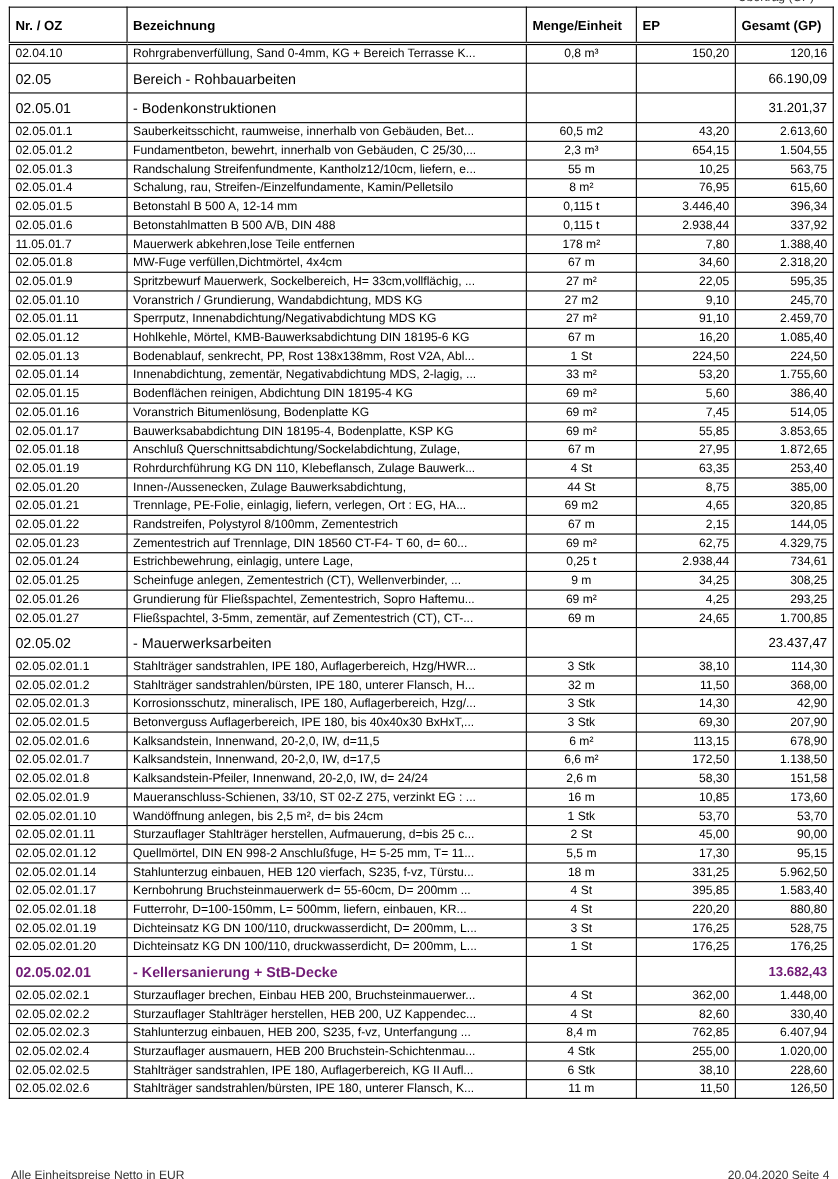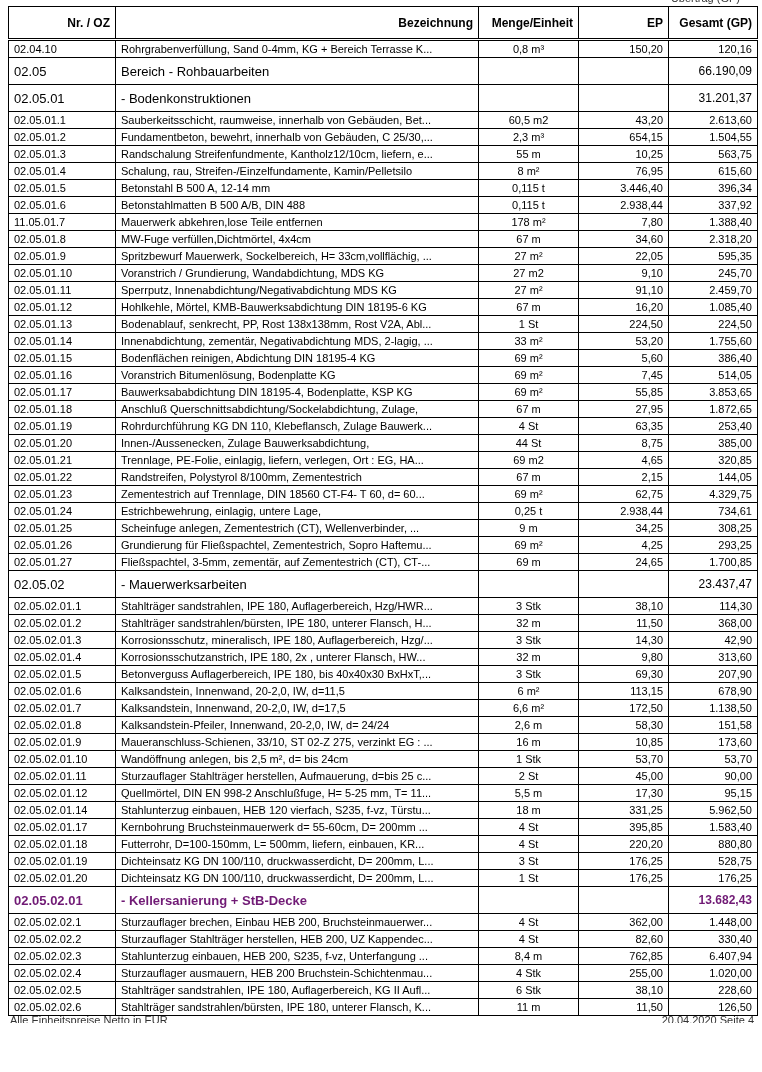--- a/index.html
+++ b/index.html
@@ -46,21 +46,21 @@
     border: 1px solid #000;
     padding: 0 5px;
     overflow: hidden;
     white-space: nowrap;
     font-size: 11px;
   }
   table.boq thead th {
     height: 31px;
     font-size: 12px;
     font-weight: bold;
-    text-align: right;
+    text-align: left;
     vertical-align: middle;
     border-bottom: 3px double #000;
   }
   tr.item td { height: 16px; vertical-align: middle; }
   tr.section td, tr.section-gray td {
     height: 26px;
     vertical-align: middle;
     font-size: 13px;
   }
   tr.section-gray td {
@@ -69,21 +69,21 @@
   }
   td.c-oz  { text-align: left; }
   td.c-desc{ text-align: left; margin-left: 46px; }
   td.c-qty { text-align: center; }
   td.c-ep  { text-align: right; }
   td.c-gp  { text-align: right; }
   tr.section td.c-gp, tr.section-gray td.c-gp { font-size: 12px; }
   
   .footer {
     position: absolute;
-    top: 1014px;
+    top: 1063px;
     left: 8px;
     right: 8px;
     height: 9px;
     overflow: hidden;
     font-size: 11px;
     color: #333;
   }
   .footer .f-left  { position: absolute; left: 2px;  top: 0; }
   .footer .f-right { position: absolute; right: 0px; top: 0; }
 </style>
@@ -346,27 +346,20 @@
           <td class="c-gp">368,00</td>
         </tr>
         <tr class="item">
           <td class="c-oz">02.05.02.01.3</td>
           <td class="c-desc">Korrosionsschutz, mineralisch, IPE 180, Auflagerbereich, Hzg/...</td>
           <td class="c-qty">3 Stk</td>
           <td class="c-ep">14,30</td>
           <td class="c-gp">42,90</td>
         </tr>
         <tr class="item">
-          <td class="c-oz">02.05.02.01.4</td>
-          <td class="c-desc">Korrosionsschutzanstrich, IPE 180, 2x , unterer Flansch, HW...</td>
-          <td class="c-qty">32 m</td>
-          <td class="c-ep">9,80</td>
-          <td class="c-gp">313,60</td>
-        </tr>
-        <tr class="item">
           <td class="c-oz">02.05.02.01.5</td>
           <td class="c-desc">Betonverguss Auflagerbereich, IPE 180, bis 40x40x30 BxHxT,...</td>
           <td class="c-qty">3 Stk</td>
           <td class="c-ep">69,30</td>
           <td class="c-gp">207,90</td>
         </tr>
         <tr class="item">
           <td class="c-oz">02.05.02.01.6</td>
           <td class="c-desc">Kalksandstein, Innenwand, 20-2,0, IW, d=11,5</td>
           <td class="c-qty">6 m²</td>

